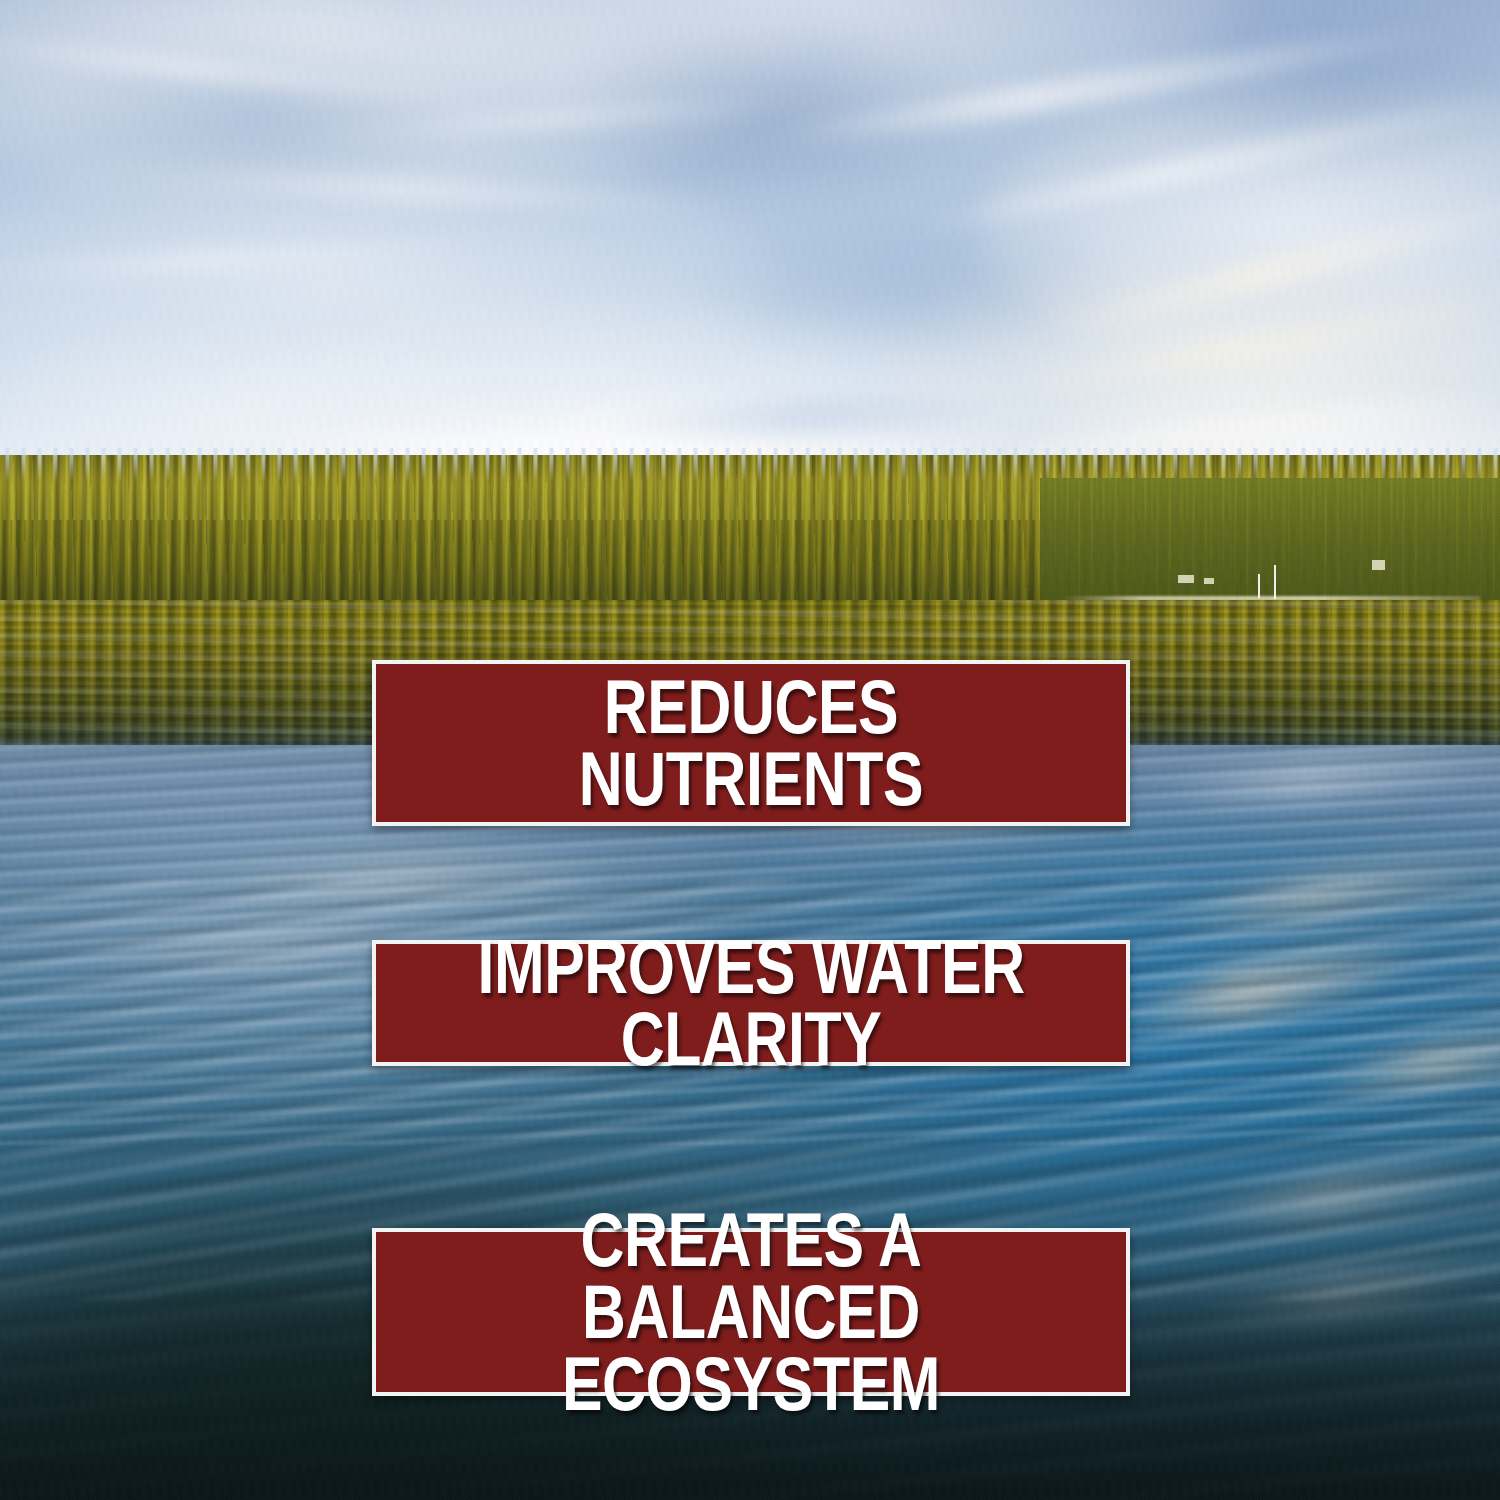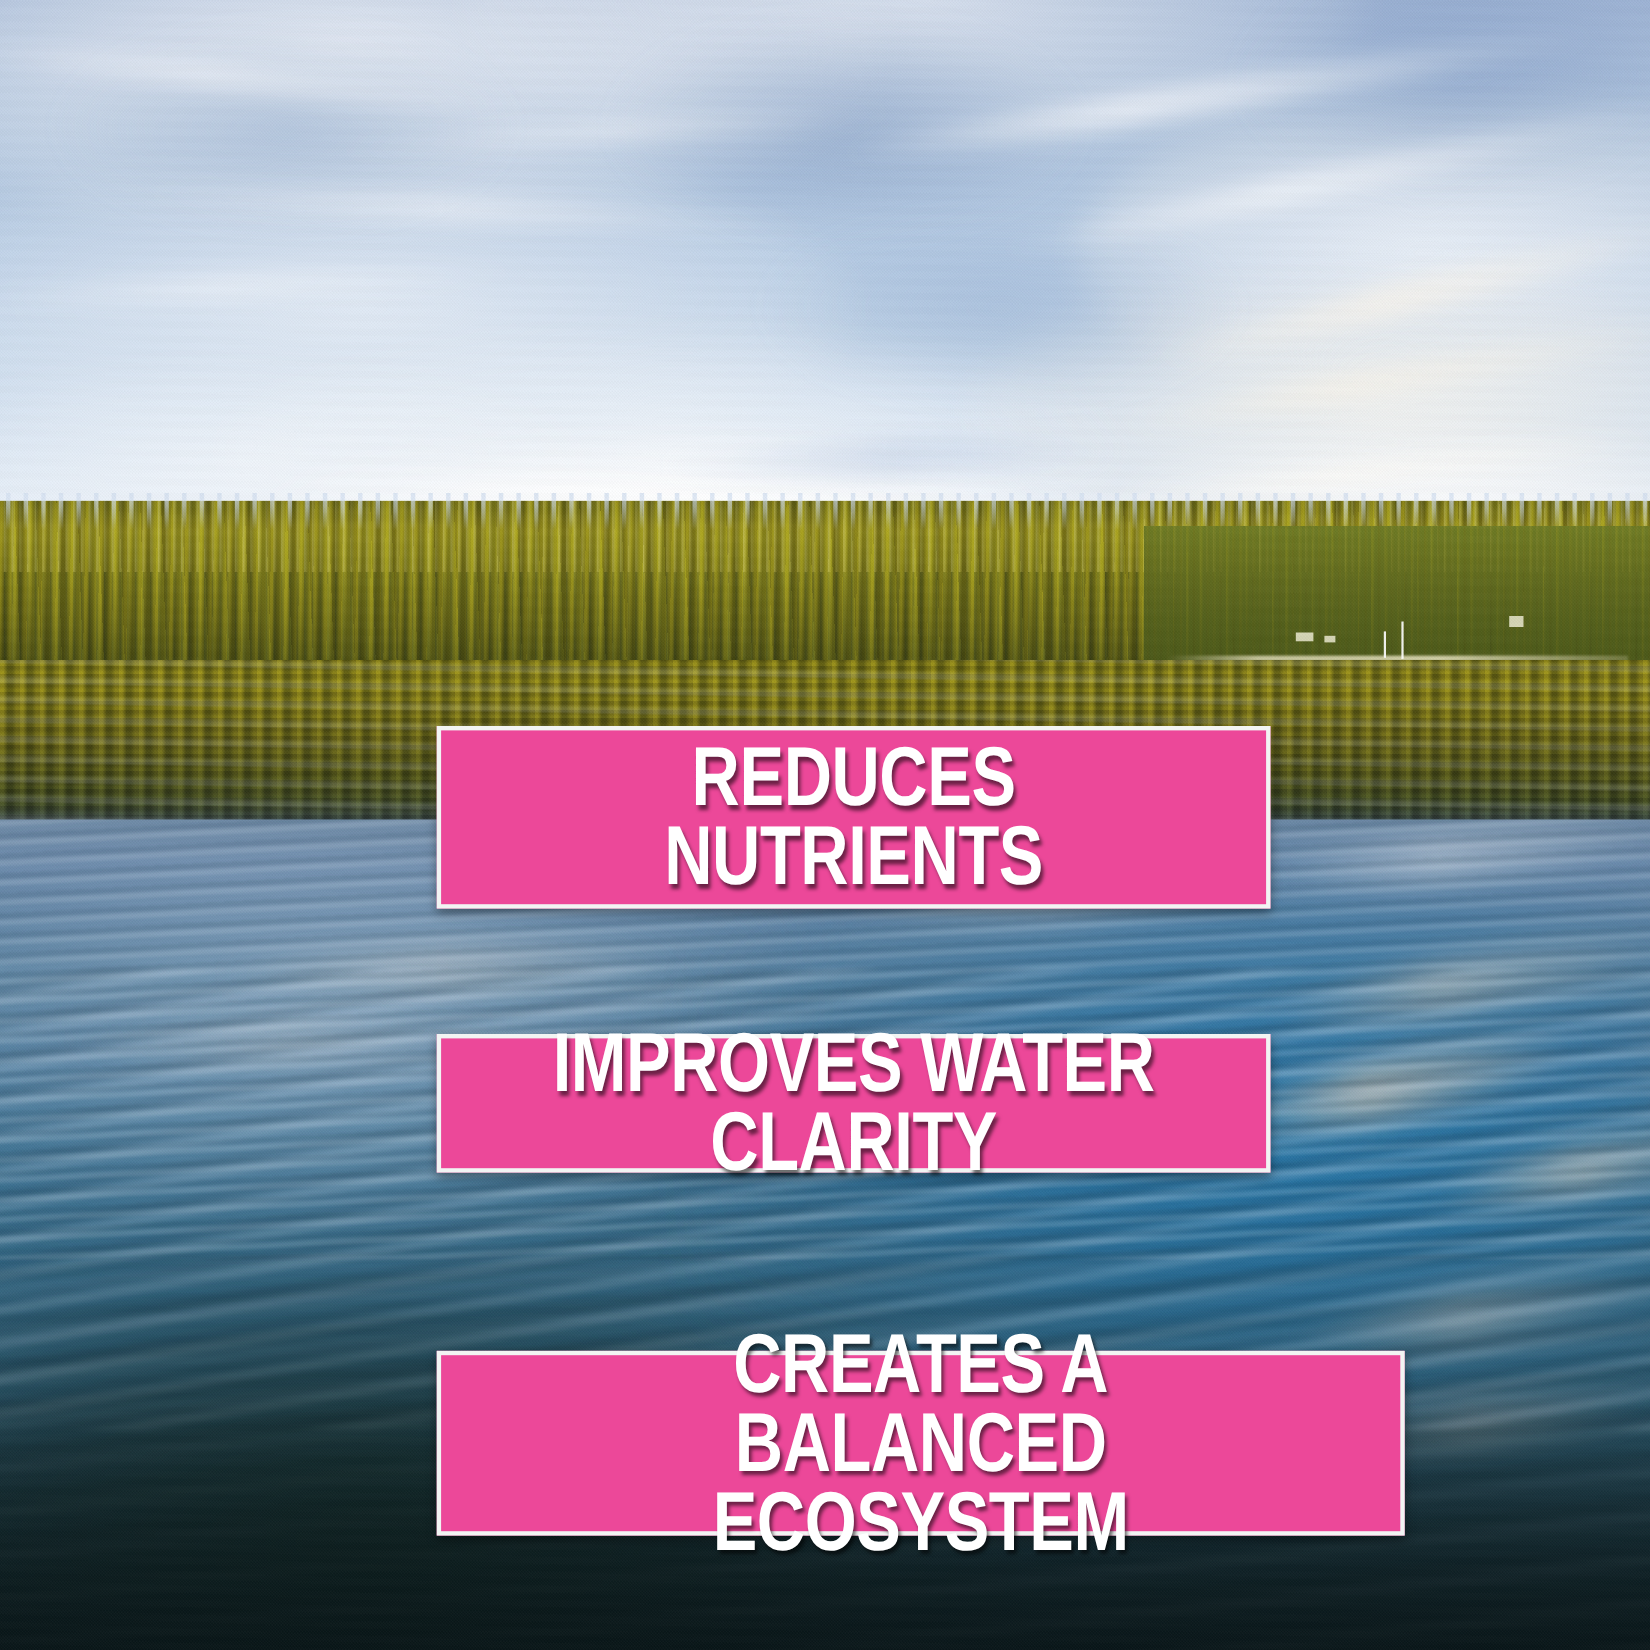--- a/index.html
+++ b/index.html
@@ -345,46 +345,45 @@
     background-image:
       repeating-linear-gradient(47deg, rgba(255,255,255,0.016) 0 1px, rgba(0,0,0,0.016) 1px 2px),
       repeating-linear-gradient(133deg, rgba(255,255,255,0.012) 0 1px, rgba(0,0,0,0.012) 1px 2px);
     pointer-events: none;
   }
 
   
   .banner {
     position: absolute;
     box-sizing: border-box;
-    background: #ec4899;
+    background: #7f1d1d;
     border: 4px solid #f2f4f3;
     display: flex;
     align-items: center;
     justify-content: center;
     box-shadow: 0 4px 9px rgba(0,0,0,0.38);
-    margin-left: 25px;
   }
   .banner-text {
     color: #ffffff;
     font-family: "Liberation Sans", "DejaVu Sans", sans-serif;
     font-weight: bold;
     font-size: 76px;
     line-height: 0.95;
     letter-spacing: -0.5px;
     text-align: center;
     text-transform: uppercase;
     transform: scaleX(0.80);
     transform-origin: center center;
     white-space: pre-line;
     text-shadow: 3px 4px 4px rgba(0,0,0,0.55);
     padding: 0 8px;
   }
   #banner-1 { left: 372px; top: 660px;  width: 758px; height: 166px; }
   #banner-2 { left: 372px; top: 940px;  width: 758px; height: 126px; }
-  #banner-3 { left: 372px; top: 1228px; width: 880px; height: 168px; }
+  #banner-3 { left: 372px; top: 1228px; width: 758px; height: 168px; }
 </style>
 </head>
 <body>
 
 <div id="scene">
 
   <div class="sky"></div>
 
   <div class="cloudband" style="left:-180px; top:-120px; width:980px; height:330px; background:radial-gradient(ellipse at 50% 50%, rgba(255,255,255,0.72), rgba(255,255,255,0.18) 60%, rgba(255,255,255,0) 82%);"></div>
   <div class="cloudband" style="left:420px; top:-150px; width:820px; height:300px; background:radial-gradient(ellipse at 50% 50%, rgba(255,255,255,0.60), rgba(255,255,255,0.14) 62%, rgba(255,255,255,0) 84%);"></div>

